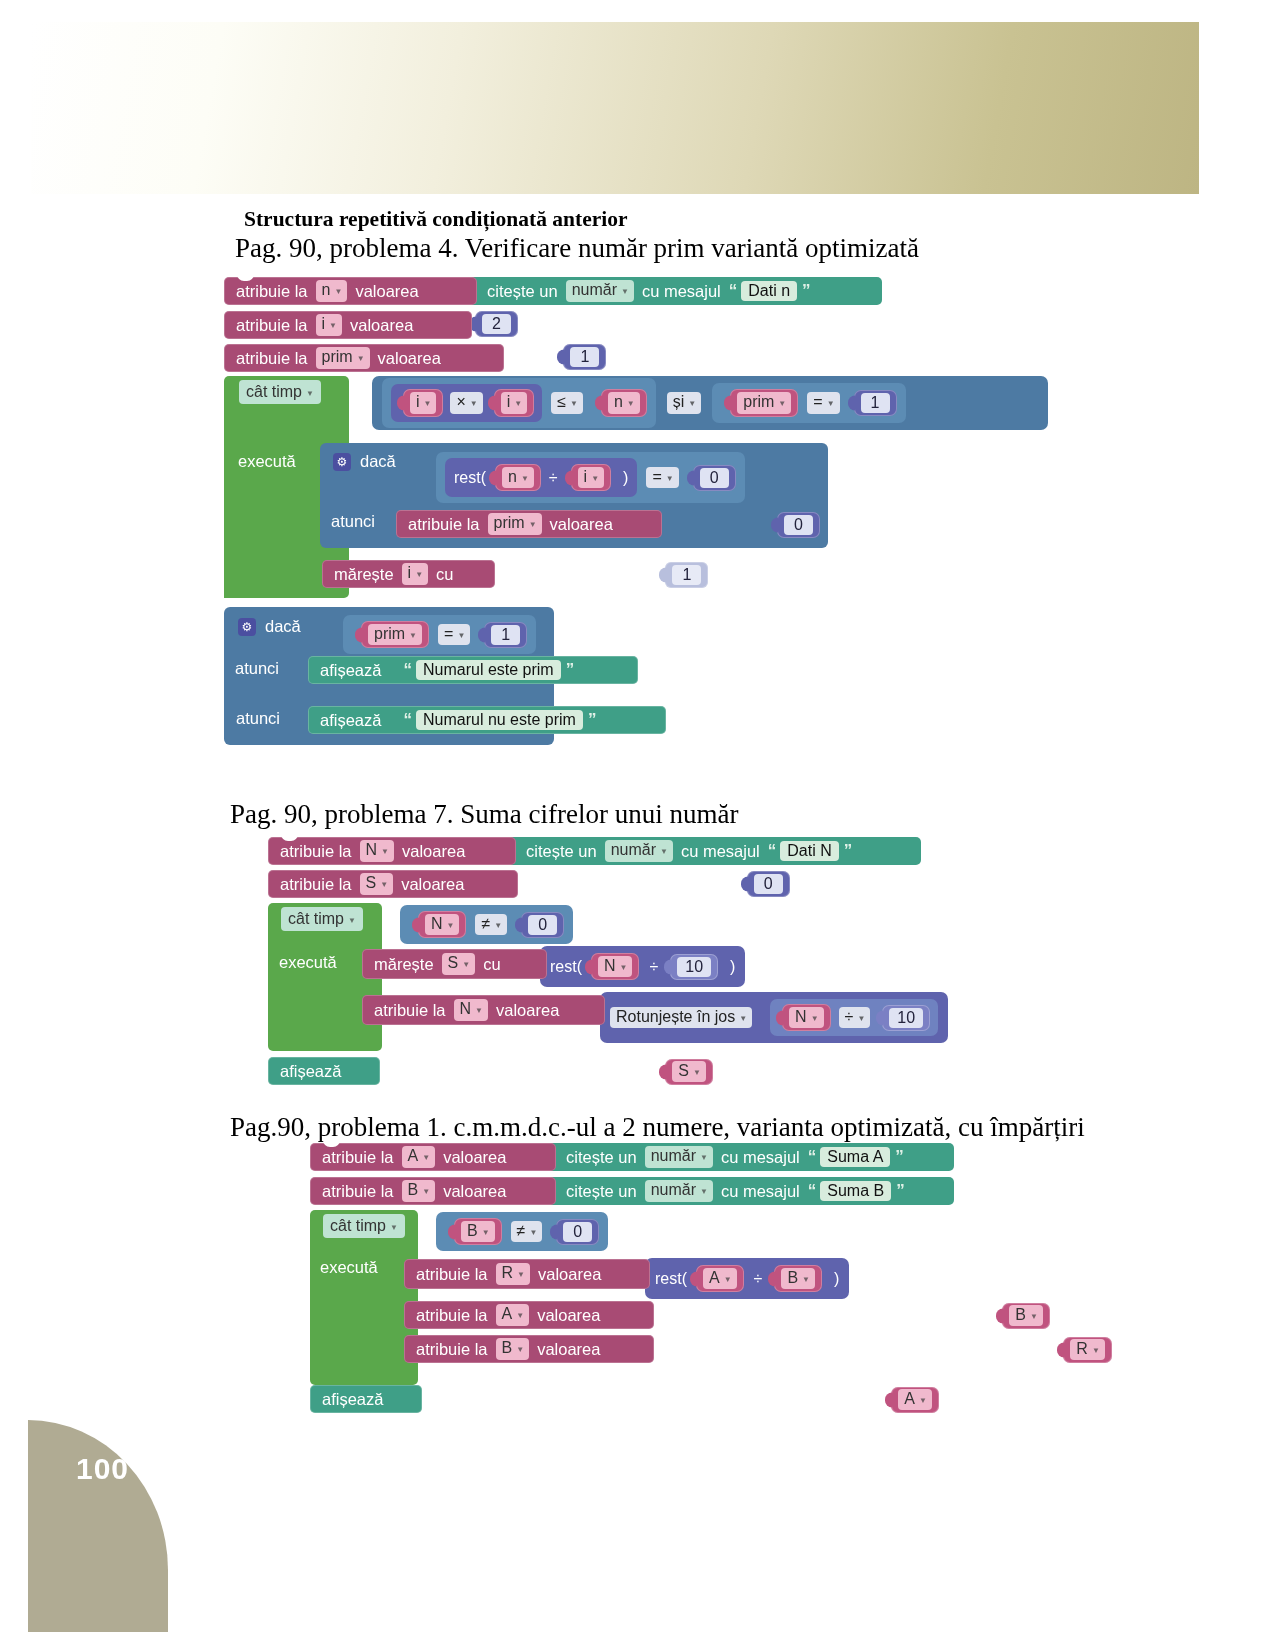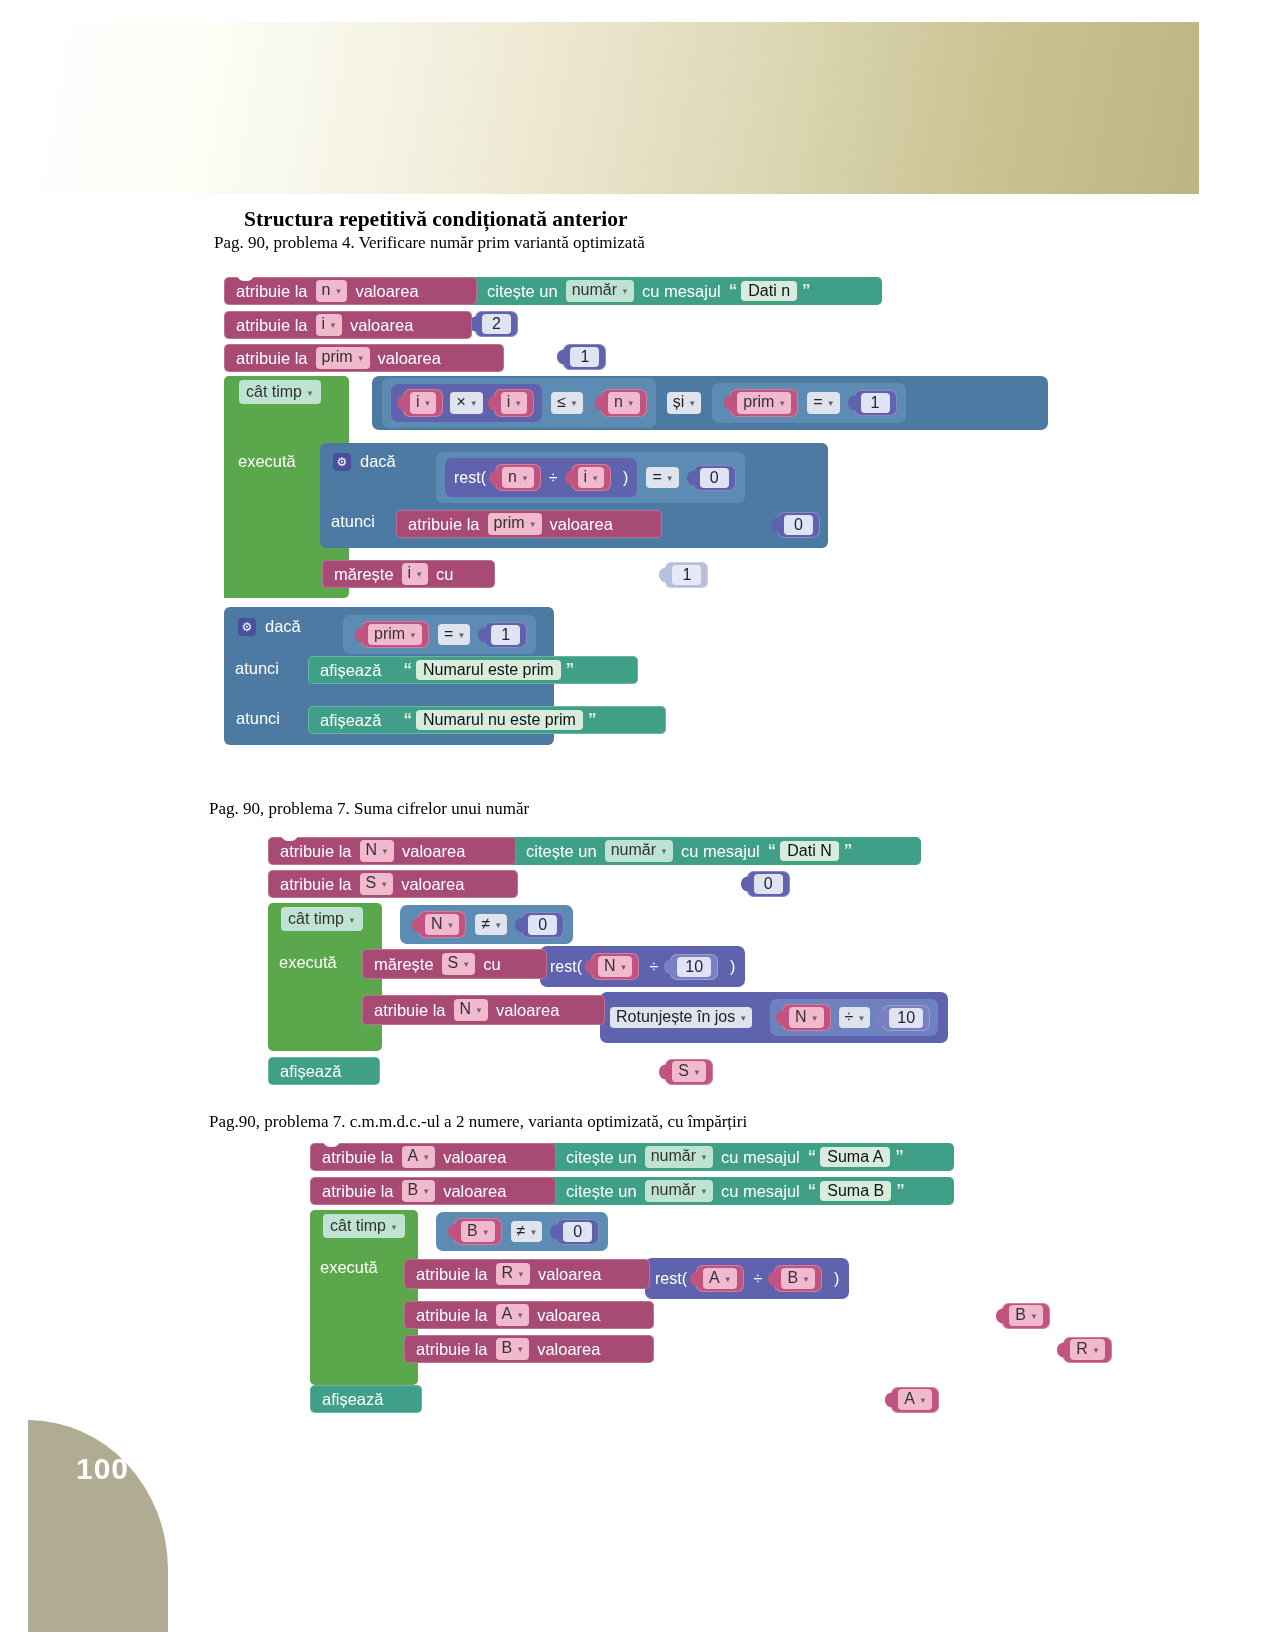--- a/index.html
+++ b/index.html
@@ -21,21 +21,21 @@
     position:absolute;left:76px;top:1452px;color:#ffffff;font-size:30px;
     font-weight:bold;letter-spacing:1px;font-family:"Liberation Sans", sans-serif;
   }
 
   
   .heading{
     position:absolute;font-family:"Liberation Serif", serif;color:#000;
     white-space:nowrap;
   }
   .heading.b{font-weight:bold;font-size:21.5px;}
-  .heading.n{font-size:17px;}
+  .heading.n{font-size:27px;margin-left:21px;}
 
   
   .blk{position:absolute;box-sizing:border-box;}
   .row{display:flex;align-items:center;white-space:nowrap;}
 
   
   .stmt{
     border-radius:5px;color:#ffffff;font-size:16.5px;
     display:flex;align-items:center;padding:0 9px;
     box-shadow:inset 0 0 0 1px rgba(255,255,255,.22);
@@ -92,21 +92,21 @@
 
 
 <div id="top-band"></div>
 <div id="corner-arc"></div>
 <div id="page-number">100</div>
 
 
 <div class="heading b" style="left:206px;top:207px;margin-left:38px;">Structura repetitivă condiționată anterior</div>
 <div class="heading n" style="left:214px;top:233px;">Pag. 90, problema 4. Verificare număr prim variantă optimizată</div>
 <div class="heading n" style="left:209px;top:799px;">Pag. 90, problema 7. Suma cifrelor unui număr</div>
-<div class="heading n" style="left:209px;top:1112px;">Pag.90, problema 7. c.m.m.d.c.-ul a 2 numere, varianta optimizată, cu împărțiri</div>
+<div class="heading n" style="left:209px;top:1112px;">Pag.90, problema 1. c.m.m.d.c.-ul a 2 numere, varianta optimizată, cu împărțiri</div>
 
 
 
 
 
 
 <div class="blk teal" style="left:467px;top:277px;width:415px;height:28px;border-radius:5px;">
   <div class="row" style="height:28px;padding-left:17px;color:#fff;font-size:16.5px;">
     <span class="lbl">citește un</span>
     <span class="field f-mint">

